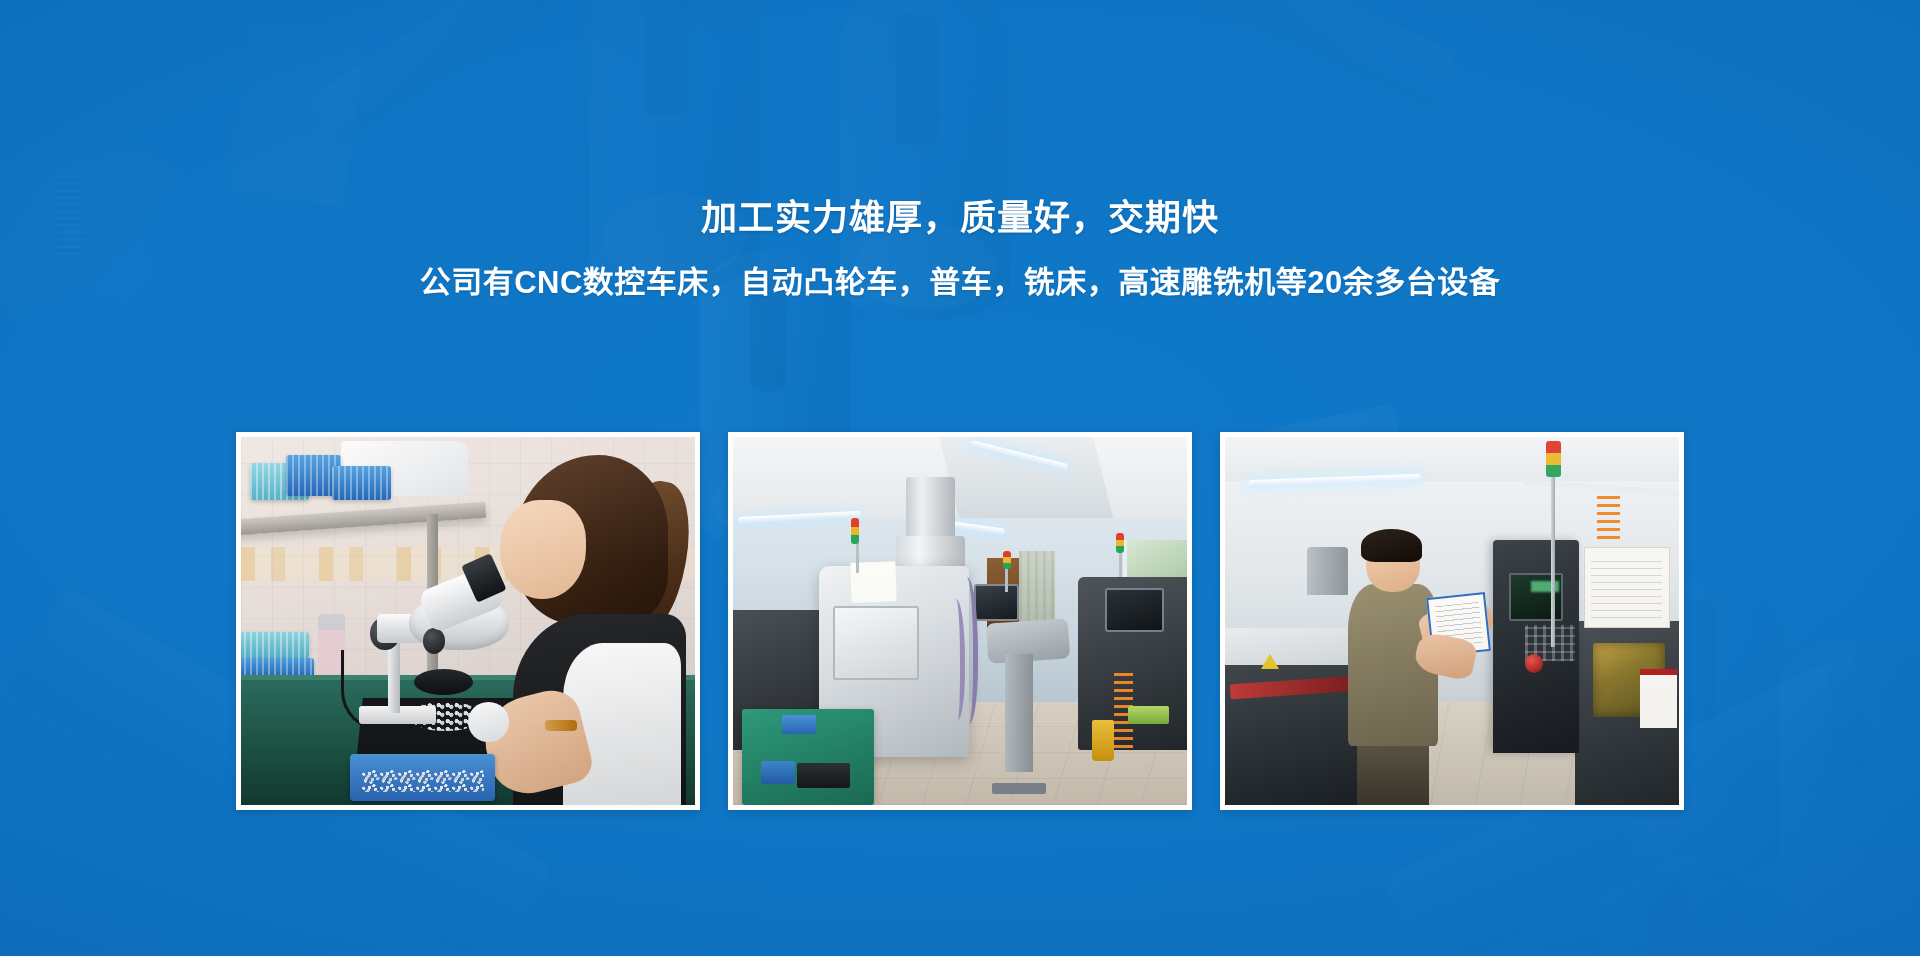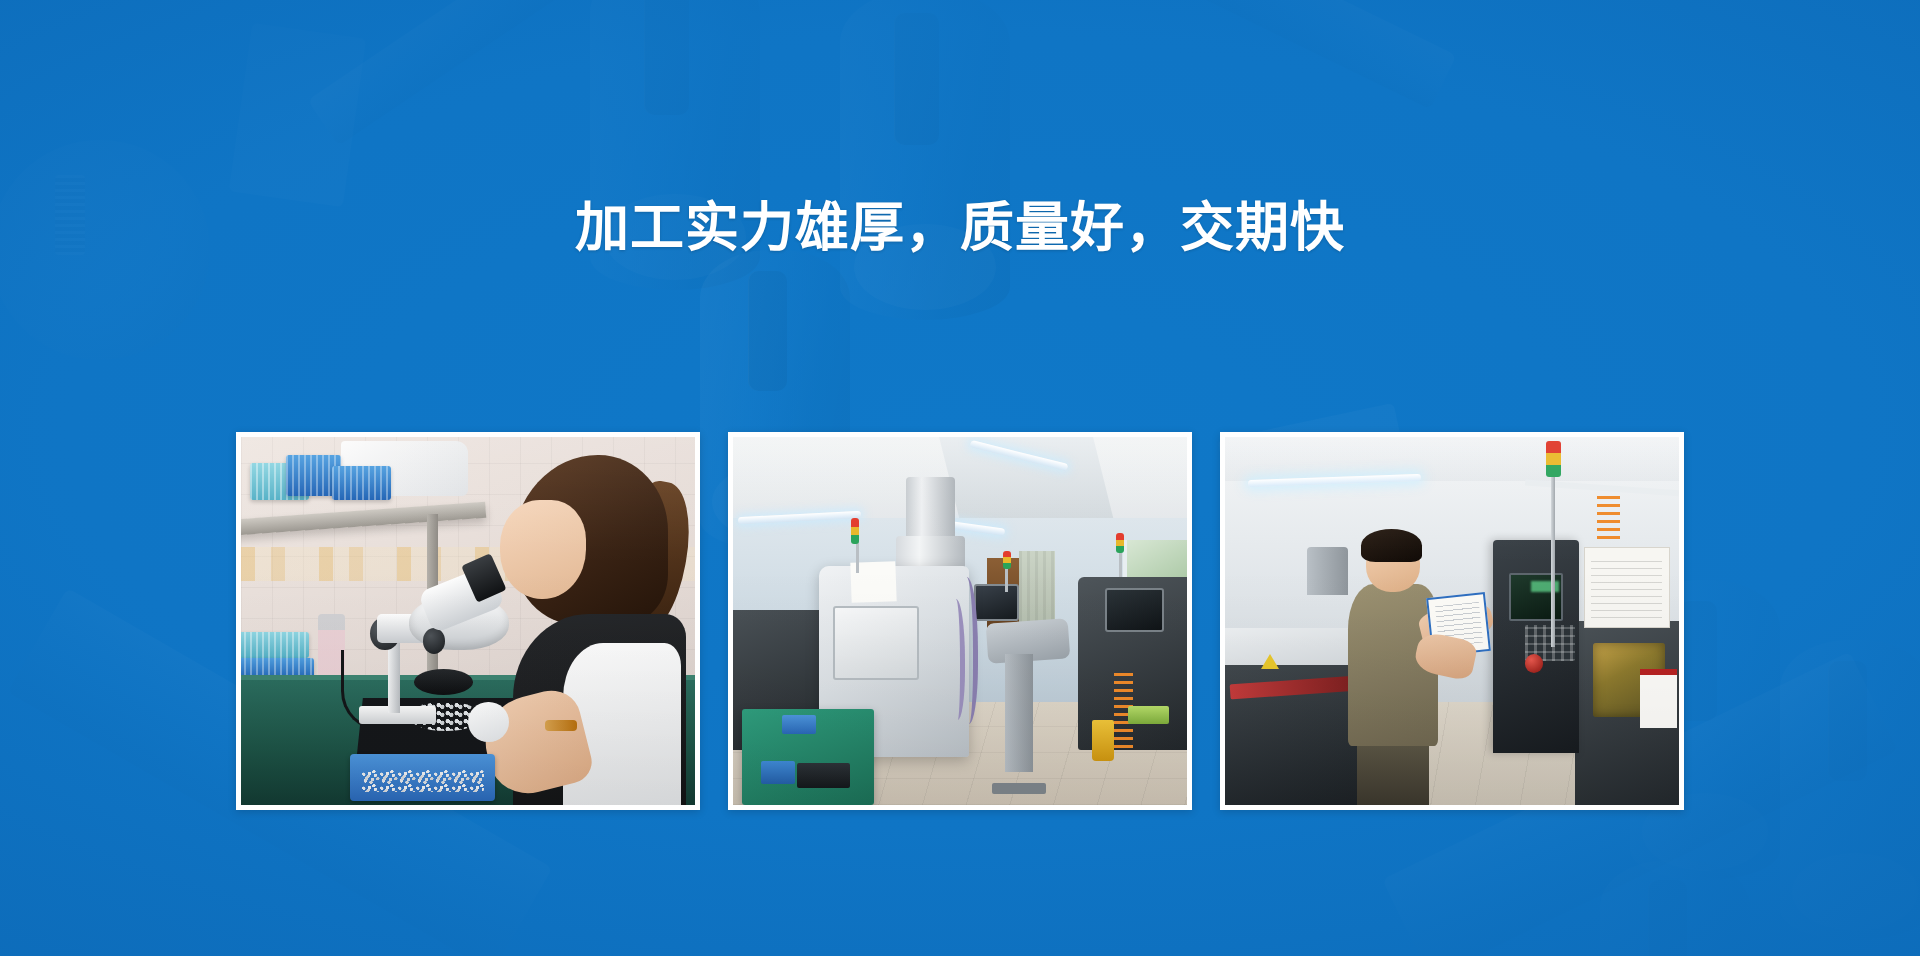--- a/index.html
+++ b/index.html
@@ -94,21 +94,21 @@
   
   .headline-wrap {
     position:absolute;
     left:0; right:0; top:200px;
     text-align:center;
     z-index:5;
   }
 
   .headline {
     color:#ffffff;
-    font-size:54px;
+    font-size:36px;
     font-weight:bold;
     letter-spacing:1px;
     line-height:1;
     text-shadow:0 1px 3px rgba(0,0,0,0.18);
     white-space:nowrap;
   }
 
   .subheadline {
     margin-top:28px;
     color:#ffffff;
@@ -794,20 +794,21 @@
     <div class="bg-rod" style="left:1130px;top:-20px; width:330px; height:60px;  transform:rotate(26deg);"></div>
     <div class="bg-rod" style="left:0px;   top:720px; width:560px; height:120px; transform:rotate(30deg);"></div>
     <div class="bg-rod" style="left:1380px;top:760px; width:520px; height:110px; transform:rotate(-26deg);"></div>
     <div class="bg-part" style="left:1230px;top:420px; width:180px; height:140px; transform:rotate(-12deg);"></div>
     <div class="bg-part" style="left:420px; top:640px; width:160px; height:130px; transform:rotate(16deg);"></div>
     <div class="bg-vignette"></div>
   </div>
 
   <div class="headline-wrap">
     <div class="headline">加工实力雄厚，质量好，交期快</div>
+    <div class="subheadline">公司有CNC数控车床，自动凸轮车，普车，铣床，高速雕铣机等20余多台设备</div>
   </div>
 
   <div class="photo-row">
 
     <div class="photo-card">
       <div class="photo-inner">
         <div class="p1-wall"></div>
         <div class="p1-tilefloral"></div>
         <div class="p1-bag"></div>
         <div class="p1-basket cyan" style="left:2%;  top:7%;  width:13%; height:10%;"></div>

